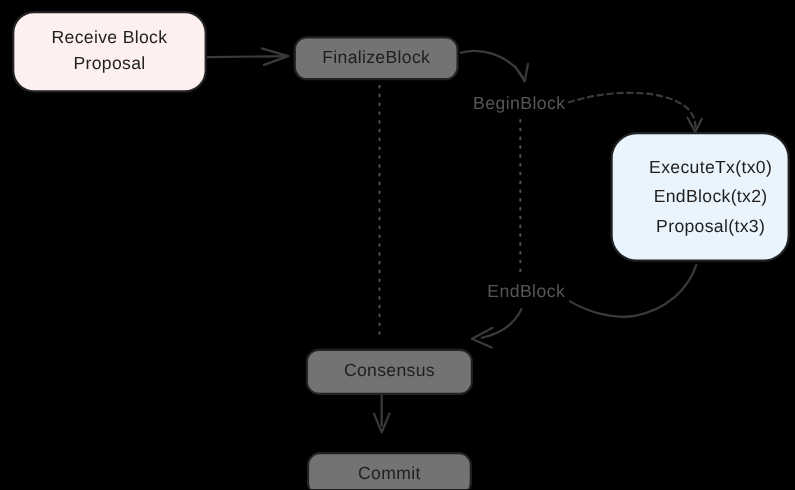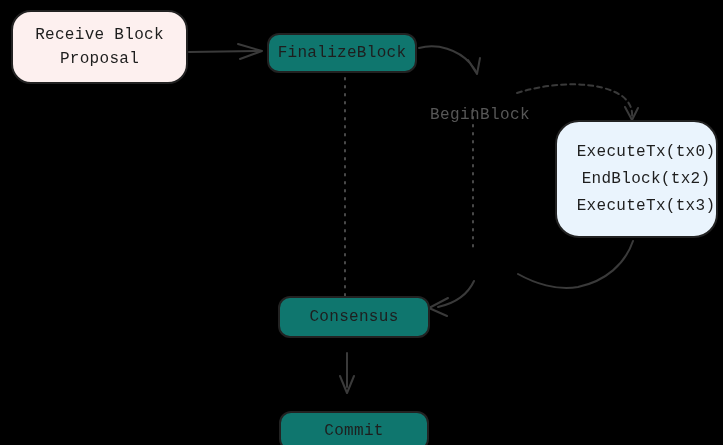--- a/index.html
+++ b/index.html
@@ -6,21 +6,21 @@
     margin: 0;
     padding: 0;
     background: #000000;
   }
   .canvas {
     position: relative;
     width: 723px;
     height: 445px;
     background: #000000;
     overflow: hidden;
-    font-family: Liberation Mono, monospace;
+    font-family: Liberation Sans, sans-serif;
   }
   svg.overlay {
     position: absolute;
     left: 0; top: 0;
     width: 723px; height: 445px;
   }
   .node {
     position: absolute;
     box-sizing: border-box;
     border: 2px solid #222222;
@@ -28,35 +28,35 @@
     display: flex;
     flex-direction: column;
     align-items: center;
     justify-content: center;
     text-align: center;
     font-size: 16px;
     letter-spacing: 0.3px;
     line-height: 24px;
   }
   .node.pink  { background: #fdf0ef; border-radius: 20px; }
-  .node.green { background: #0f766e; border-radius: 12px; }
+  .node.green { background: #737373; border-radius: 12px; }
   .node.blue  { background: #eaf4fd; border-radius: 24px; line-height: 27px; }
   #receive-box   { left: 11px;  top: 10px;  width: 177px; height: 74px; }
   #finalize-box  { left: 267px; top: 33px;  width: 150px; height: 40px; }
   #execute-box   { left: 555px; top: 120px; width: 163px; height: 118px; padding-left: 19px; }
-  #consensus-box { left: 278px; top: 296px; width: 152px; height: 42px; }
+  #consensus-box { left: 278px; top: 317px; width: 152px; height: 42px; }
   #commit-box    { left: 279px; top: 411px; width: 150px; height: 40px; }
   .float-label {
     position: absolute;
     color: #575757;
     font-size: 16px;
     letter-spacing: 0.4px;
     white-space: nowrap;
   }
-  #begin-block-label { left: 430px; top: 86px; margin-top: 20px; }
+  #begin-block-label { left: 430px; top: 86px; }
   #end-block-label   { left: 443px; top: 257px; }
   .arrow   { stroke: #3a3a3a; stroke-width: 2; fill: none; stroke-linecap: round; }
   .dotted  { stroke: #525252; stroke-width: 1.8; fill: none; stroke-linecap: round;
              stroke-dasharray: 1.5 6.5; }
   .dashed  { stroke-dasharray: 5 4; }
 </style>
 </head>
 <body>
 
 <div class="canvas">
@@ -100,27 +100,28 @@
     <span>Proposal</span>
   </div>
 
   <div class="node green" id="finalize-box">
     <span>FinalizeBlock</span>
   </div>
 
   <div class="node blue" id="execute-box">
     <span>ExecuteTx(tx0)</span>
     <span>EndBlock(tx2)</span>
-    <span>ExecuteTx(tx3)</span>
+    <span>Proposal(tx3)</span>
   </div>
 
   <div class="node green" id="consensus-box">
     <span>Consensus</span>
   </div>
 
   <div class="node green" id="commit-box">
     <span>Commit</span>
   </div>
 
   <div class="float-label" id="begin-block-label">BeginBlock</div>
 
+  <div class="float-label" id="end-block-label">EndBlock</div>
 
 </div>
 
 </body></html>

